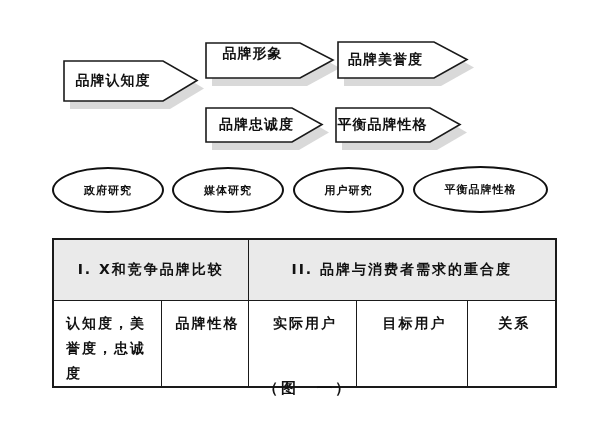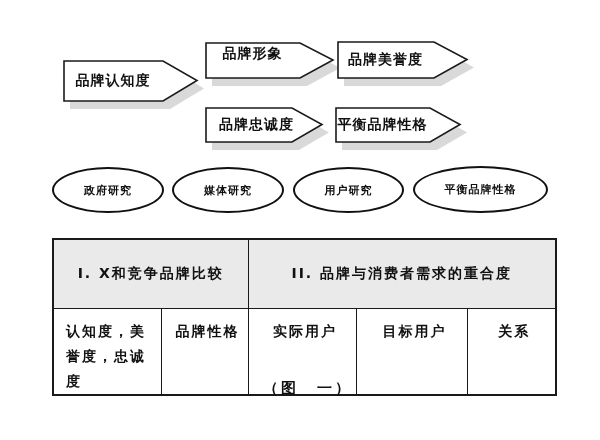--- a/index.html
+++ b/index.html
@@ -38,21 +38,21 @@
   .ellipse4{left:413px;top:166px;width:135px;height:47px;}
   
   table.cmp{
     position:absolute;left:52px;top:238px;width:503px;border-collapse:collapse;
     border:2px solid #1a1a1a;table-layout:fixed;
   }
   table.cmp th, table.cmp td{
     border:1.5px solid #1a1a1a;font-size:14px;box-sizing:border-box;
   }
   table.cmp th{
-    height:69px;font-weight:bold;letter-spacing:2px;text-align:center;vertical-align:middle;
+    height:61px;font-weight:bold;letter-spacing:2px;text-align:center;vertical-align:middle;
     background-color:#eaeaea;
     background-image:radial-gradient(#d8d8d8 18%, rgba(0,0,0,0) 19%);
     background-size:4px 4px;
   }
   table.cmp td{
     height:64px;background:#ffffff;vertical-align:top;padding:10px 6px 0 12px;
     font-weight:bold;letter-spacing:2px;line-height:1.8;
   }
   td.c1{text-align:left;}
   td.c2,td.c3,td.c4,td.c5{text-align:center;}

